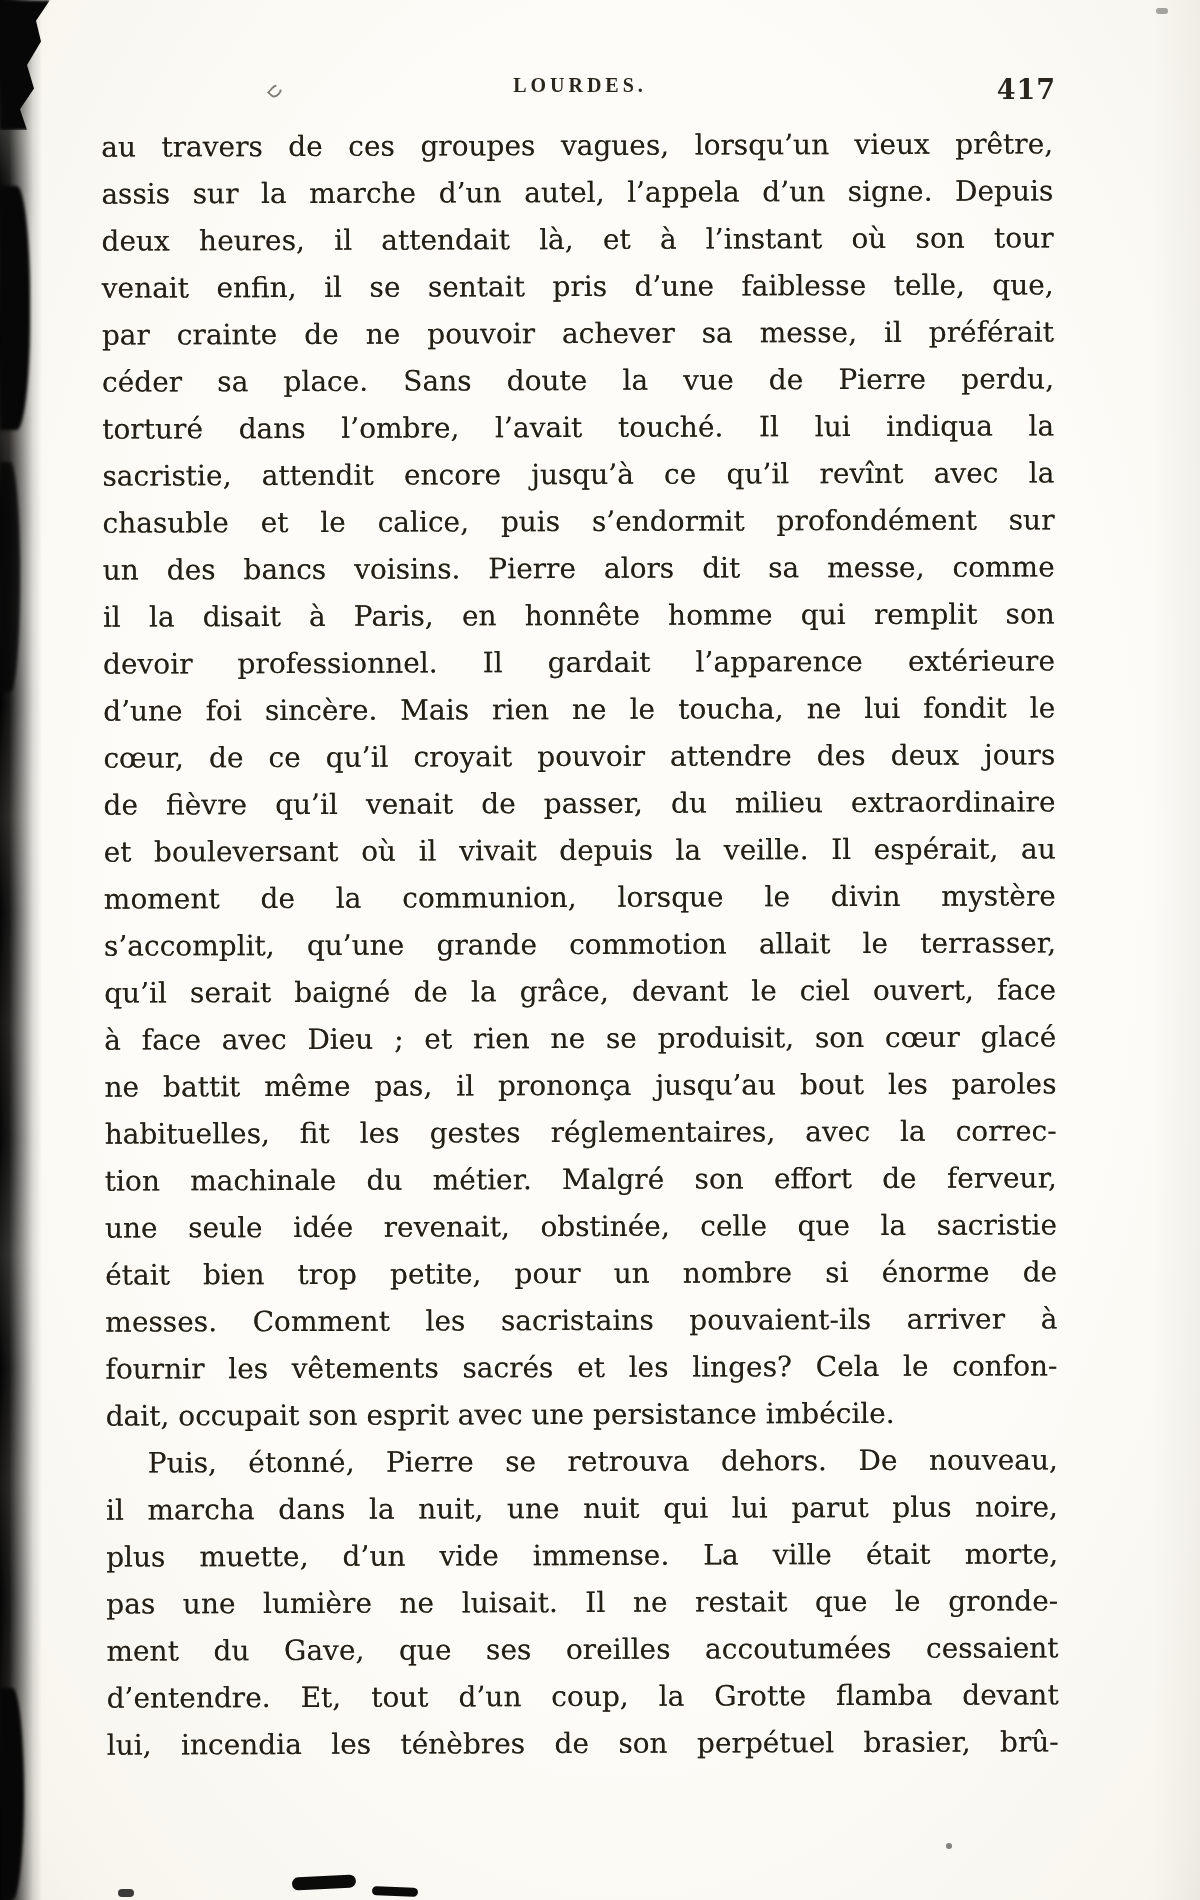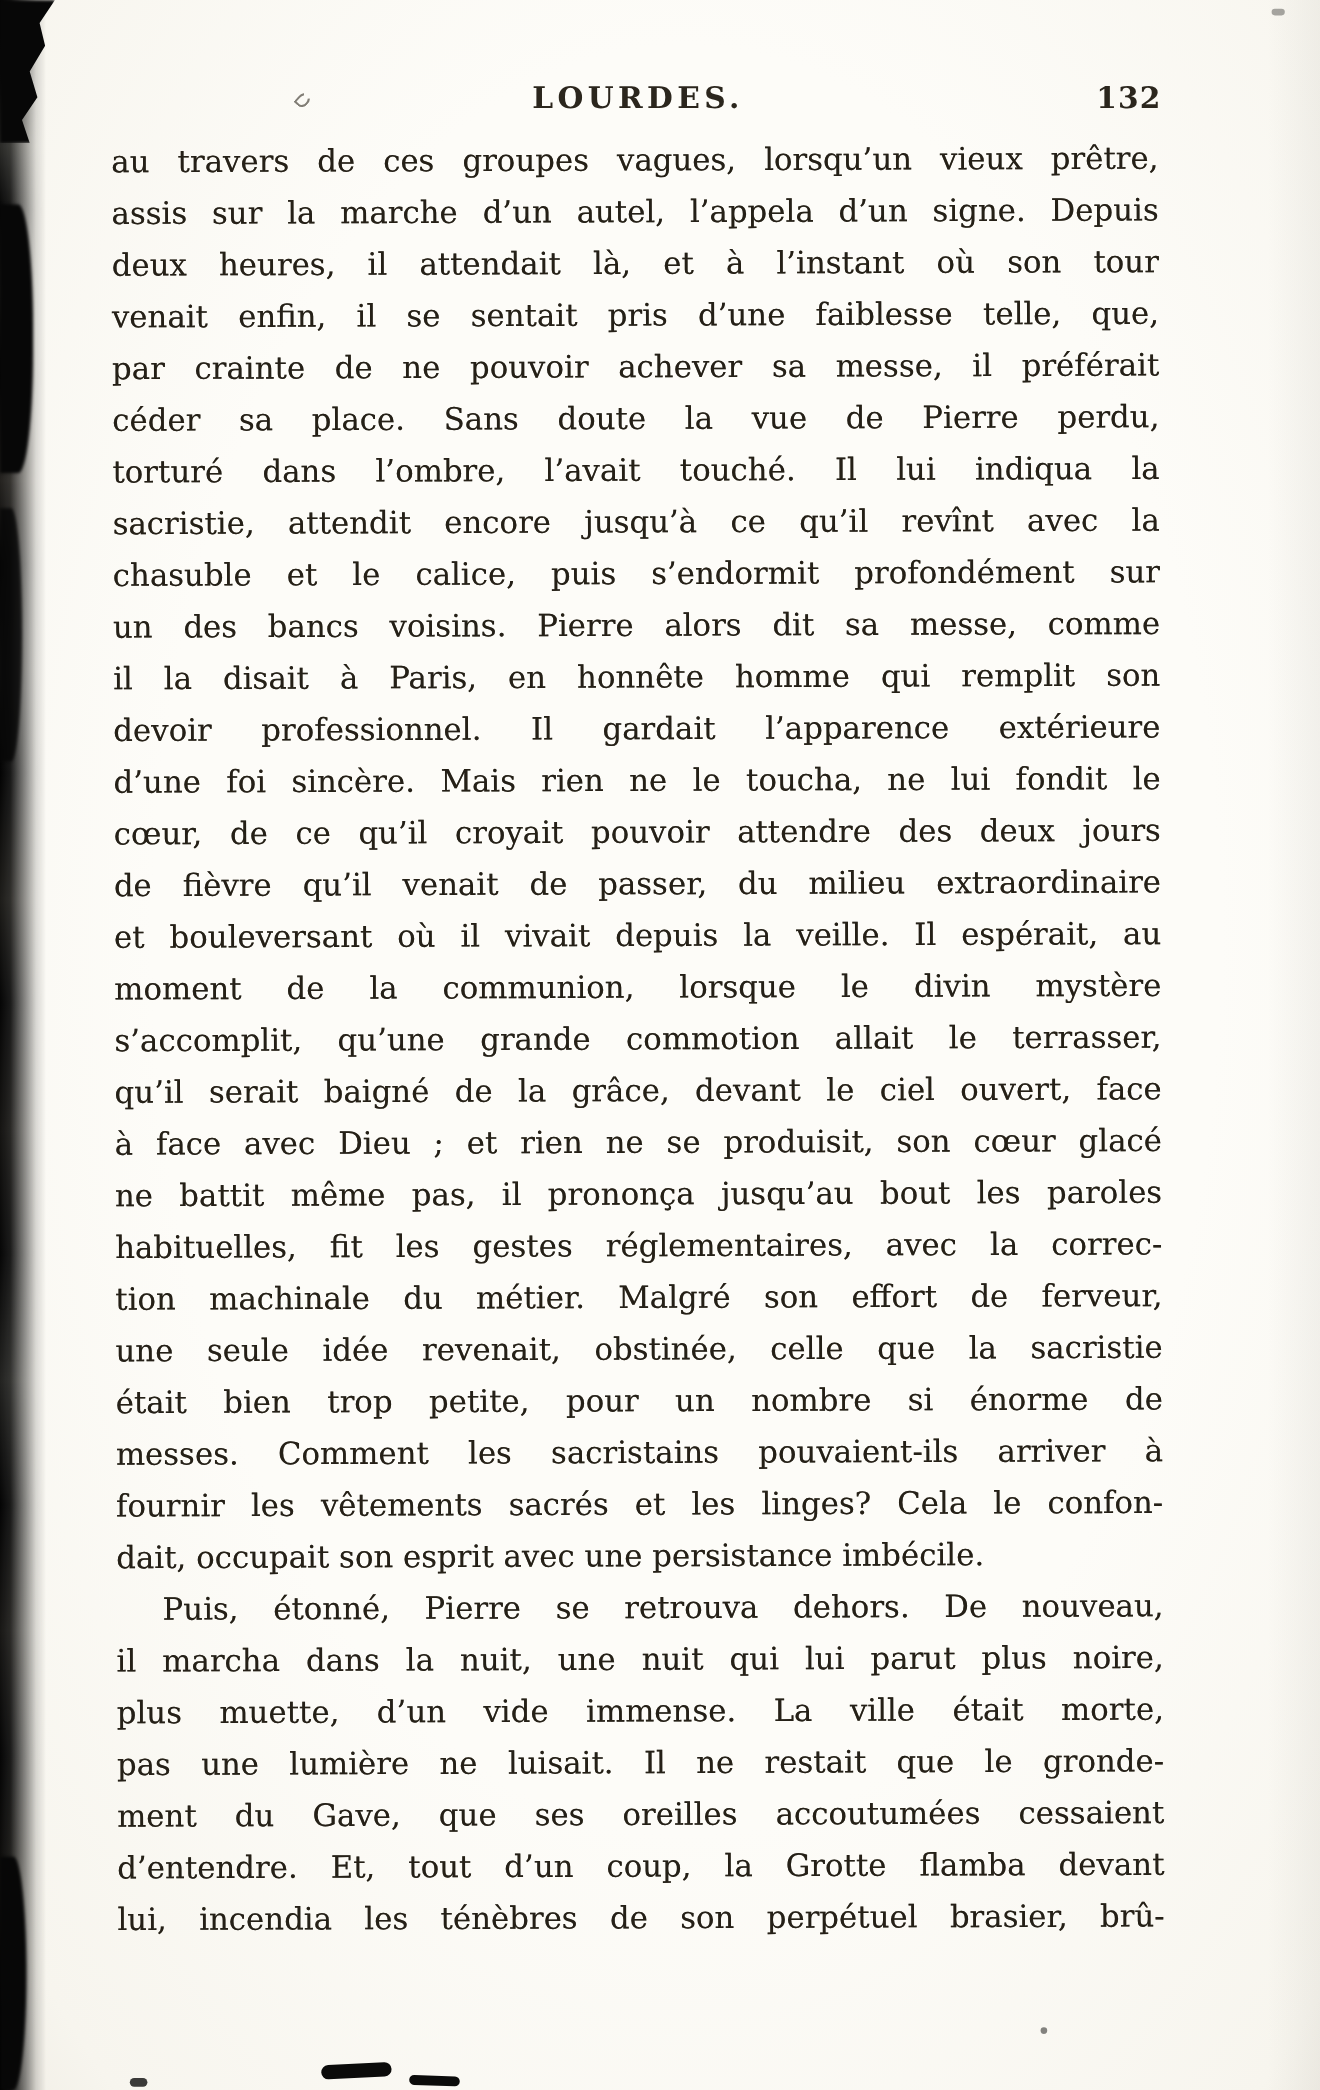--- a/index.html
+++ b/index.html
@@ -43,21 +43,21 @@
   .ink-curl {
     position: absolute; left: 166px; top: 10px; width: 7px; height: 10px;
     border: 2px solid #5a554c; border-radius: 60% 60% 60% 0;
     border-top-color: transparent; transform: rotate(42deg); opacity: .75; background: transparent;
   }
 
   
   .header { position: absolute; left: 104px; top: 74px; width: 952px; height: 42px; color: #2b261d; }
   .running-title {
     position: absolute; left: 0; right: 0; text-align: center;
-    font-size: 27px; font-weight: bold; letter-spacing: 4px;
+    font-size: 20px; font-weight: bold; letter-spacing: 4px; font-family: Liberation Serif, serif;
   }
   .page-number {
     position: absolute; right: 0px; top: 0px;
     font-size: 27px; font-weight: bold; letter-spacing: 1px;
   }
 
   
   .text-block {
     position: absolute; left: 104px; top: 122px; width: 952px;
     font-size: 28px; line-height: 47px; color: #252017;
@@ -80,21 +80,21 @@
 
   <div class="binding"></div>
   <div class="blob blob-top"></div>
   <div class="blob blob-mid"></div>
   <div class="blob blob-low"></div>
   <div class="blob blob-bottom"></div>
 
   <div class="header">
     <span class="ink-curl"></span>
     <div class="running-title">LOURDES.</div>
-    <div class="page-number">132</div>
+    <div class="page-number">417</div>
   </div>
 
   <div class="text-block">
     <div class="line">au travers de ces groupes vagues, lorsqu’un vieux prêtre,</div>
     <div class="line">assis sur la marche d’un autel, l’appela d’un signe. Depuis</div>
     <div class="line">deux heures, il attendait là, et à l’instant où son tour</div>
     <div class="line">venait enfin, il se sentait pris d’une faiblesse telle, que,</div>
     <div class="line">par crainte de ne pouvoir achever sa messe, il préférait</div>
     <div class="line">céder sa place. Sans doute la vue de Pierre perdu,</div>
     <div class="line">torturé dans l’ombre, l’avait touché. Il lui indiqua la</div>

